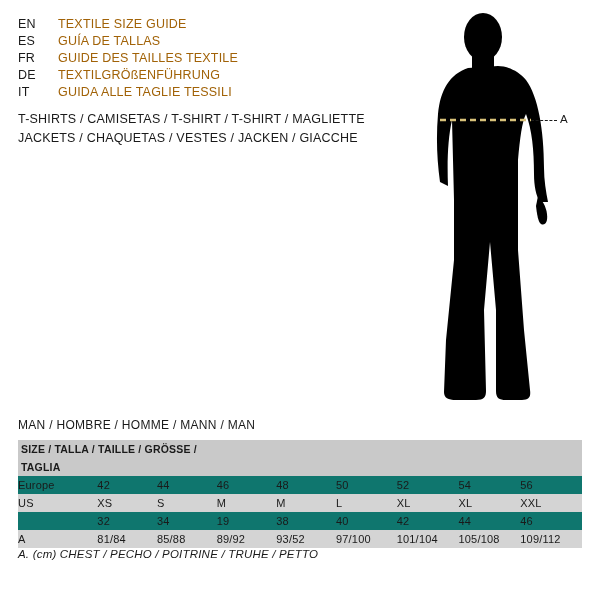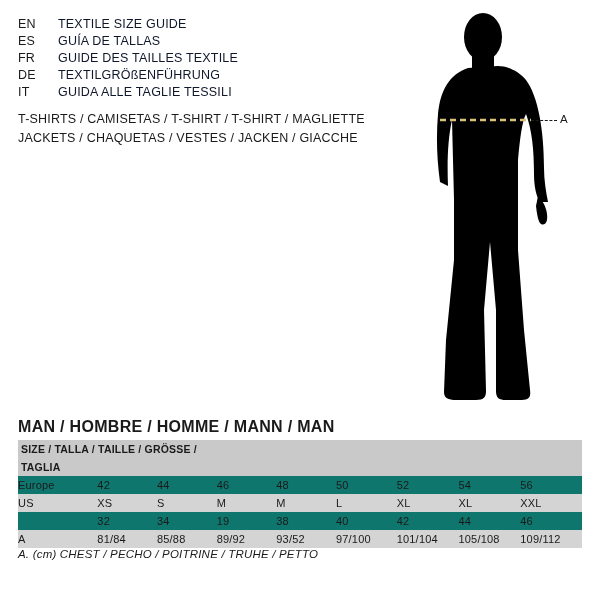--- a/index.html
+++ b/index.html
@@ -36,21 +36,21 @@
     font-size: 12.5px;
     letter-spacing: 0.2px;
   }
   .lang-code {
     width: 40px;
     flex: 0 0 40px;
     color: #1a1a1a;
   }
   .lang-text {
     flex: 1;
-    color: #0f172a;
+    color: #a16207;
   }
 
   
   .cat-block {
     position: absolute;
     left: 18px;
     top: 110px;
     width: 420px;
   }
   .cat-line {
@@ -85,22 +85,22 @@
     top: 110px;
     width: 26px;
     border-top: 1.5px dashed #1a1a1a;
   }
 
   
   .table-title {
     position: absolute;
     left: 18px;
     top: 418px;
-    font-size: 16px;
-    font-weight: bold;
+    font-size: 12px;
+    font-weight: normal;
     letter-spacing: 0.3px;
     color: #1a1a1a;
   }
   table.size-table {
     position: absolute;
     left: 18px;
     top: 440px;
     width: 564px;
     border-collapse: collapse;
     font-size: 11px;

